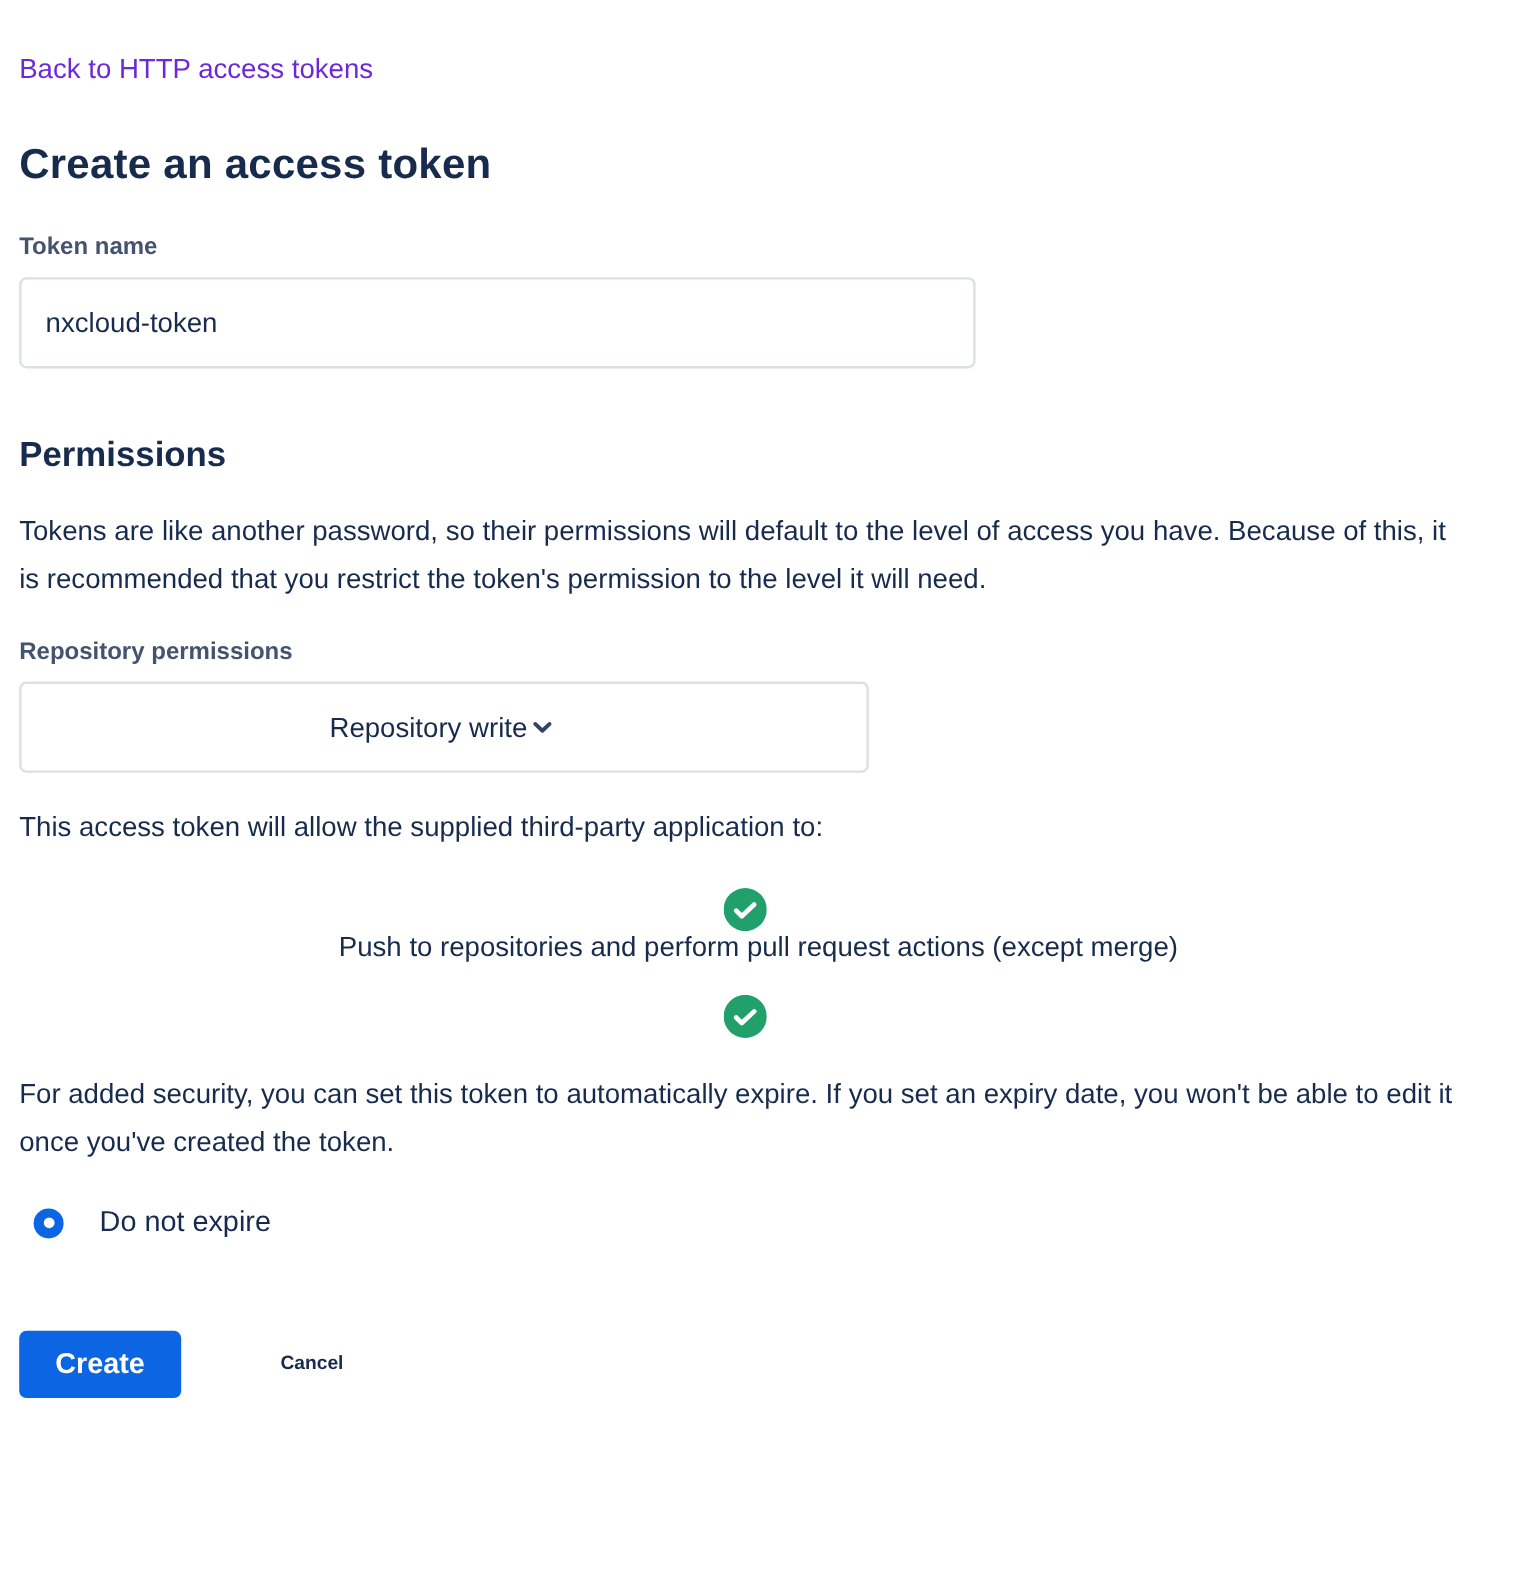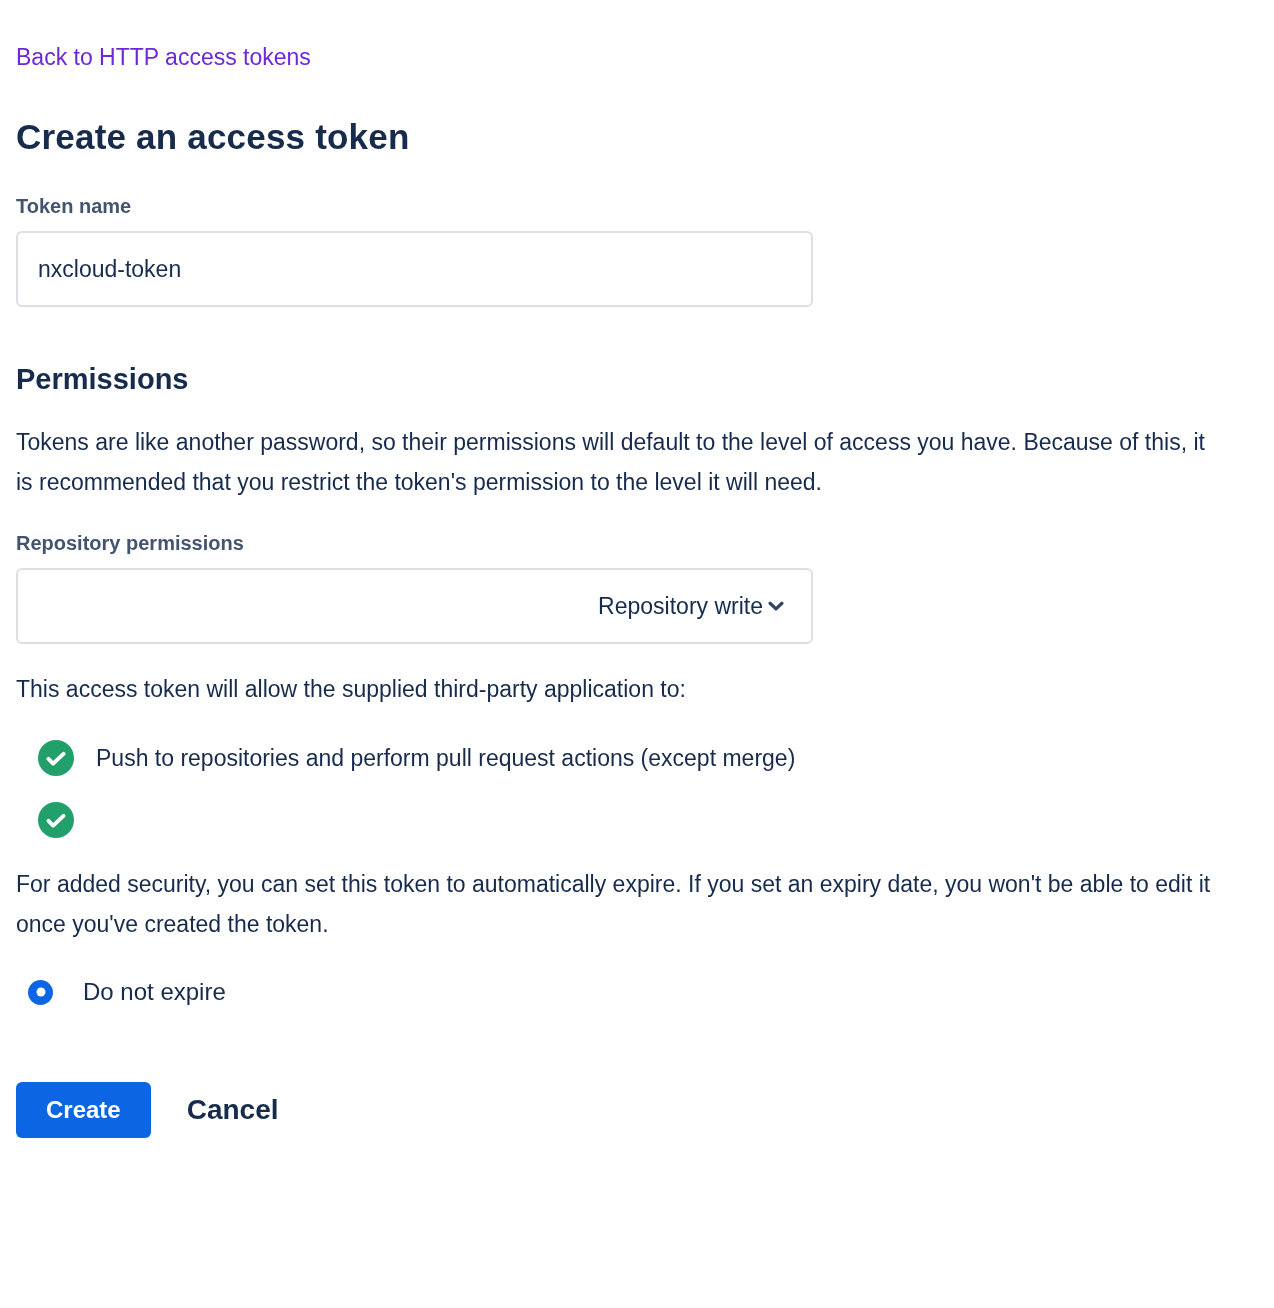--- a/index.html
+++ b/index.html
@@ -59,47 +59,48 @@
   }
   .section-gap-lg { margin-top: 56px; }
   .body-text {
     font-size: 23px;
     line-height: 40px;
     color: #172B4D;
     max-width: 1200px;
     margin-bottom: 30px;
   }
   .select-box {
-    width: 797px;
+    width: 708px;
     height: 76px;
     border: 2px solid #DCDFE4;
     border-radius: 6px;
     background: #ffffff;
     display: flex;
     align-items: center;
-    justify-content: flex-end;
+    justify-content: center;
     padding: 0 22px;
     cursor: pointer;
     margin-bottom: 28px;
   }
   .select-value {
     font-size: 23px;
     color: #172B4D;
   }
   .intro-text {
     font-size: 23px;
     line-height: 34px;
     color: #172B4D;
     margin-bottom: 34px;
   }
   .cap-list { margin-left: 22px; }
   .cap-row {
     display: flex;
     align-items: center;
     margin-bottom: 26px;
+    flex-direction: column;
   }
   .cap-row .check-icon {
     width: 36px;
     height: 36px;
     flex: 0 0 36px;
     margin-right: 22px;
   }
   .cap-row .cap-text {
     font-size: 23px;
     color: #172B4D;
@@ -133,41 +134,42 @@
     border-radius: 50%;
     background: #ffffff;
     left: 50%; top: 50%;
     transform: translate(-50%, -50%);
   }
   .radio-label { font-size: 24px; color: #172B4D; }
   .actions {
     margin-top: 76px;
     display: flex;
     align-items: center;
+    gap: 35px;
   }
   .btn-primary {
     background: #0C66E4;
     color: #ffffff;
     border: none;
     border-radius: 6px;
     height: 56px;
     padding: 0 30px;
     font-family: "Liberation Sans", sans-serif;
     font-size: 24px;
     font-weight: 600;
     cursor: pointer;
   }
   .btn-subtle {
     background: transparent;
     border: none;
     color: #172B4D;
     font-family: "Liberation Sans", sans-serif;
-    font-size: 28px;
+    font-size: 16px;
     font-weight: 600;
-    margin-left: 30px;
+    margin-left: 42px;
     cursor: pointer;
     padding: 0 6px;
   }
 </style>
 </head>
 <body>
 
 <div class="page">
 
   <a class="back-link">Back to HTTP access tokens</a>

